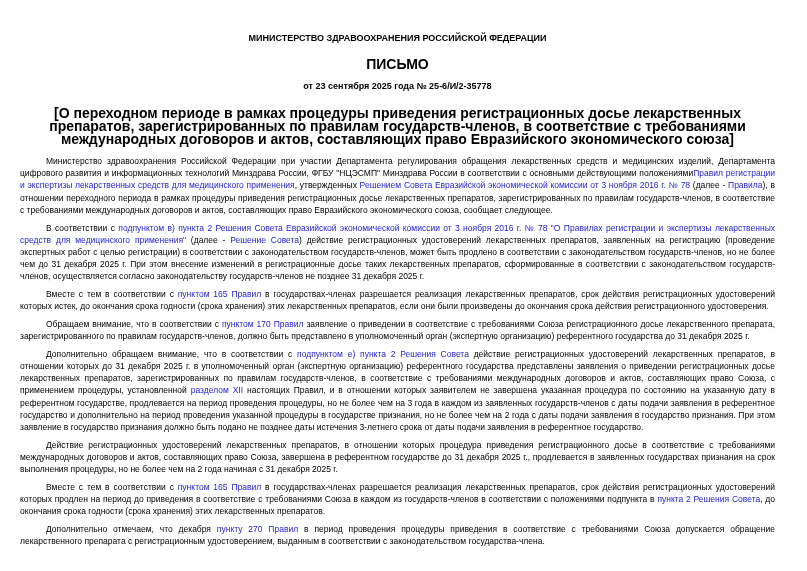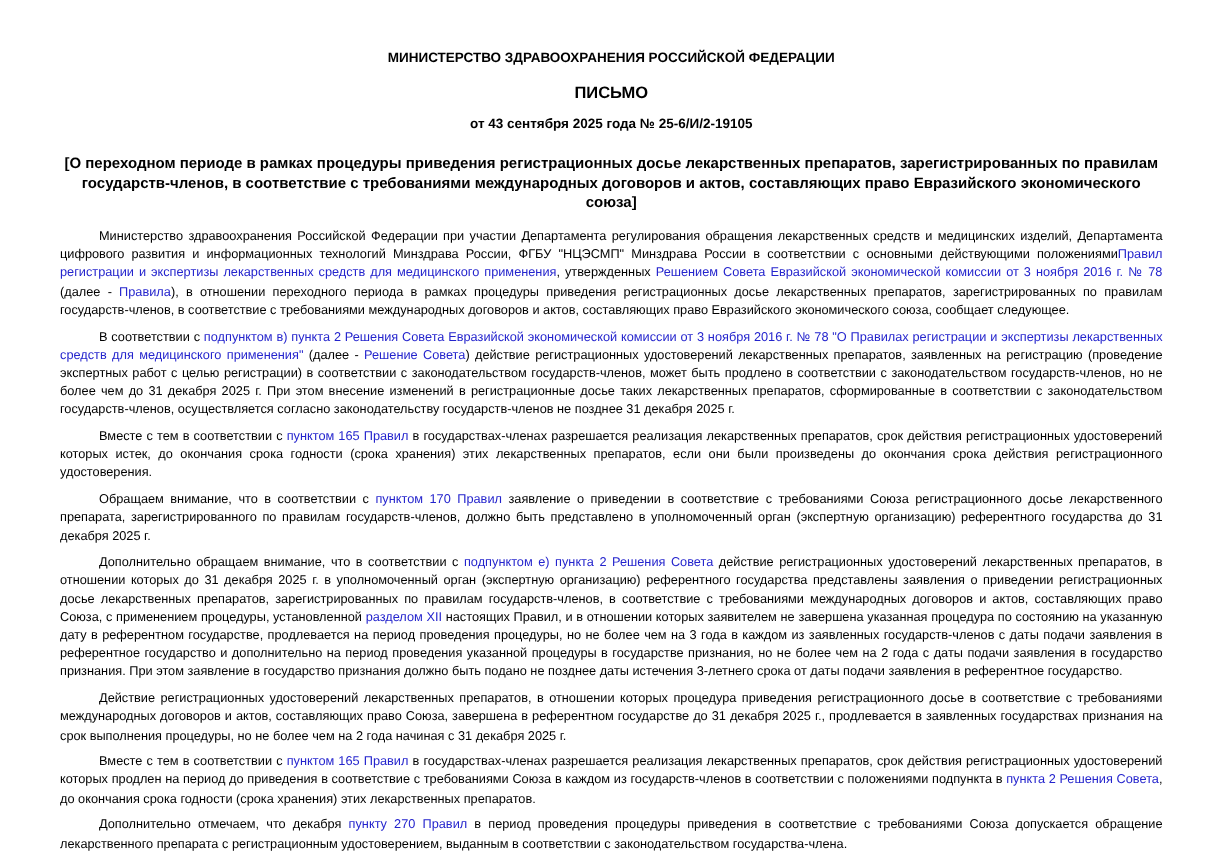--- a/index.html
+++ b/index.html
@@ -11,43 +11,43 @@
     width: 807px;
     height: 571px;
     overflow: hidden;
     font-family: "Liberation Sans", sans-serif;
     color: #000000;
   }
   .page {
     box-sizing: border-box;
     width: 807px;
     height: 571px;
-    padding: 33px 32px 0 40px;
+    padding: 33px 32px 0 20px;
   }
   .doc-header {
     text-align: center;
   }
   .ministry {
     font-weight: bold;
     font-size: 9px;
     line-height: 11px;
   }
   .doc-type {
     font-weight: bold;
-    font-size: 11px;
+    font-size: 14px;
     margin-top: 12px;
   }
   .doc-date {
     font-weight: bold;
     font-size: 9px;
     margin-top: 9px;
   }
   .doc-subject {
     font-weight: bold;
-    font-size: 10px;
+    font-size: 14px;
     line-height: 13px;
     text-align: center;
     margin-top: 16px;
   }
   .doc-body {
     margin-top: 9px;
   }
   .para {
     margin: 0 0 5.5px 0;
     font-size: 8.5px;
@@ -61,21 +61,21 @@
     cursor: pointer;
   }
 </style>
 </head>
 <body style="color: rgb(0, 0, 0); background: rgb(255, 255, 255);">
 
 <div class="page">
   <div class="doc-header">
     <div class="ministry">МИНИСТЕРСТВО ЗДРАВООХРАНЕНИЯ РОССИЙСКОЙ ФЕДЕРАЦИИ</div>
     <div class="doc-type">ПИСЬМО</div>
-    <div class="doc-date">от 43 сентября 2025 года № 25-6/И/2-19105</div>
+    <div class="doc-date">от 23 сентября 2025 года № 25-6/И/2-35778</div>
     <div class="doc-subject">[О переходном периоде в рамках процедуры приведения регистрационных досье лекарственных препаратов, зарегистрированных по правилам государств-членов, в соответствие с требованиями международных договоров и актов, составляющих право Евразийского экономического союза]</div>
   </div>
   <div class="doc-body">
       <p class="para"><span>Министерство здравоохранения Российской Федерации при участии Департамента регулирования обращения лекарственных средств и медицинских изделий, Департамента цифрового развития и информационных технологий Минздрава России, ФГБУ "НЦЭСМП" Минздрава России в соответствии с основными действующими положениями</span><a class="doclink" href="#">Правил регистрации и экспертизы лекарственных средств для медицинского применения</a><span>, утвержденных </span><a class="doclink" href="#">Решением Совета Евразийской экономической комиссии от 3 ноября 2016 г. № 78</a><span> (далее - </span><a class="doclink" href="#">Правила</a><span>), в отношении переходного периода в рамках процедуры приведения регистрационных досье лекарственных препаратов, зарегистрированных по правилам государств-членов, в соответствие с требованиями международных договоров и актов, составляющих право Евразийского экономического союза, сообщает следующее.</span></p>
       <p class="para"><span>В соответствии с </span><a class="doclink" href="#">подпунктом в) пункта 2 Решения Совета Евразийской экономической комиссии от 3 ноября 2016 г. № 78 "О Правилах регистрации и экспертизы лекарственных средств для медицинского применения"</a><span> (далее - </span><a class="doclink" href="#">Решение Совета</a><span>) действие регистрационных удостоверений лекарственных препаратов, заявленных на регистрацию (проведение экспертных работ с целью регистрации) в соответствии с законодательством государств-членов, может быть продлено в соответствии с законодательством государств-членов, но не более чем до 31 декабря 2025 г. При этом внесение изменений в регистрационные досье таких лекарственных препаратов, сформированные в соответствии с законодательством государств-членов, осуществляется согласно законодательству государств-членов не позднее 31 декабря 2025 г.</span></p>
       <p class="para"><span>Вместе с тем в соответствии с </span><a class="doclink" href="#">пунктом 165 Правил</a><span> в государствах-членах разрешается реализация лекарственных препаратов, срок действия регистрационных удостоверений которых истек, до окончания срока годности (срока хранения) этих лекарственных препаратов, если они были произведены до окончания срока действия регистрационного удостоверения.</span></p>
       <p class="para"><span>Обращаем внимание, что в соответствии с </span><a class="doclink" href="#">пунктом 170 Правил</a><span> заявление о приведении в соответствие с требованиями Союза регистрационного досье лекарственного препарата, зарегистрированного по правилам государств-членов, должно быть представлено в уполномоченный орган (экспертную организацию) референтного государства до 31 декабря 2025 г.</span></p>
       <p class="para"><span>Дополнительно обращаем внимание, что в соответствии с </span><a class="doclink" href="#">подпунктом е) пункта 2 Решения Совета</a><span> действие регистрационных удостоверений лекарственных препаратов, в отношении которых до 31 декабря 2025 г. в уполномоченный орган (экспертную организацию) референтного государства представлены заявления о приведении регистрационных досье лекарственных препаратов, зарегистрированных по правилам государств-членов, в соответствие с требованиями международных договоров и актов, составляющих право Союза, с применением процедуры, установленной </span><a class="doclink" href="#">разделом XII</a><span> настоящих Правил, и в отношении которых заявителем не завершена указанная процедура по состоянию на указанную дату в референтном государстве, продлевается на период проведения процедуры, но не более чем на 3 года в каждом из заявленных государств-членов с даты подачи заявления в референтное государство и дополнительно на период проведения указанной процедуры в государстве признания, но не более чем на 2 года с даты подачи заявления в государство признания. При этом заявление в государство признания должно быть подано не позднее даты истечения 3-летнего срока от даты подачи заявления в референтное государство.</span></p>
       <p class="para"><span>Действие регистрационных удостоверений лекарственных препаратов, в отношении которых процедура приведения регистрационного досье в соответствие с требованиями международных договоров и актов, составляющих право Союза, завершена в референтном государстве до 31 декабря 2025 г., продлевается в заявленных государствах признания на срок выполнения процедуры, но не более чем на 2 года начиная с 31 декабря 2025 г.</span></p>
       <p class="para"><span>Вместе с тем в соответствии с </span><a class="doclink" href="#">пунктом 165 Правил</a><span> в государствах-членах разрешается реализация лекарственных препаратов, срок действия регистрационных удостоверений которых продлен на период до приведения в соответствие с требованиями Союза в каждом из государств-членов в соответствии с положениями подпункта в </span><a class="doclink" href="#">пункта 2 Решения Совета</a><span>, до окончания срока годности (срока хранения) этих лекарственных препаратов.</span></p>

